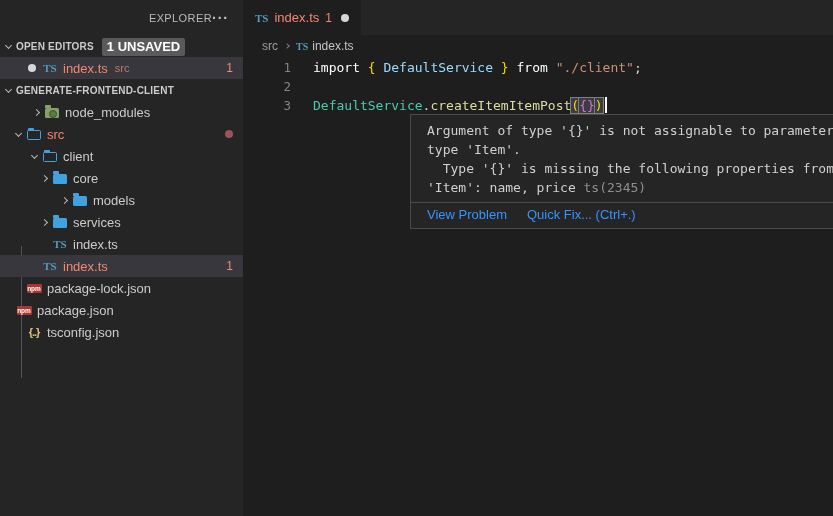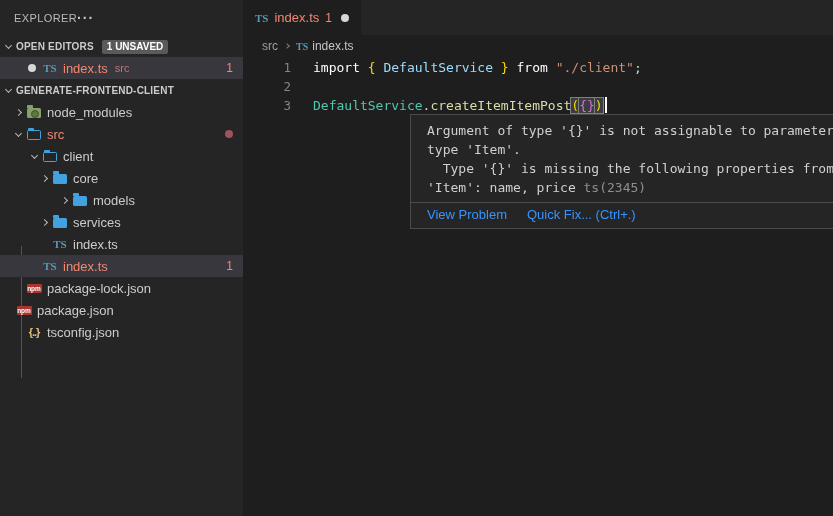--- a/index.html
+++ b/index.html
@@ -7,27 +7,27 @@
   body {
     width:833px; height:516px; overflow:hidden;
     background:#1e1e1e;
     font-family:"Liberation Sans", sans-serif;
     color:#cccccc;
   }
   .app { position:relative; width:833px; height:516px; display:flex; }
 
   
   .sidebar { width:243px; min-width:243px; height:100%; background:#252526; font-size:13px; position:relative; }
-  .pane-title { height:36px; display:flex; align-items:center; justify-content:flex-start; padding:0 14px; }
+  .pane-title { height:36px; display:flex; align-items:center; justify-content:flex-end; padding:0 14px; }
   .pane-title .t { font-size:11px; color:#bbbbbb; letter-spacing:.4px; }
   .more { color:#c5c5c5; font-size:14px; font-weight:bold; letter-spacing:1px; cursor:pointer; line-height:10px; }
 
   .sec-header { height:21px; display:flex; align-items:center; cursor:pointer; }
   .sec-header .lbl { font-size:10px; font-weight:bold; color:#cccccc; letter-spacing:.2px; }
-  .badge { background:#5a5a5a; color:#ffffff; font-size:10px; font-weight:bold; padding:1px 5px 2px; border-radius:2px; margin-left:8px; }
+  .badge { background:#5a5a5a; color:#ffffff; font-size:13px; font-weight:bold; padding:1px 5px 2px; border-radius:2px; margin-left:8px; }
 
   .chev-slot { width:16px; min-width:16px; display:flex; align-items:center; justify-content:center; }
   .chev { display:inline-block; width:5px; height:5px; border-right:1.2px solid #b8b8b8; border-bottom:1.2px solid #b8b8b8; }
   .chev.down { transform:rotate(45deg); margin-top:-2px; }
   .chev.right { transform:rotate(-45deg); }
 
   .row { height:22px; display:flex; align-items:center; position:relative; cursor:pointer; }
   .row.sel { background:#37373d; }
   .row .lbl { margin-left:5px; white-space:nowrap; }
   .err-name { color:#f48771; }
@@ -117,21 +117,21 @@
     <div class="sec-header" style="height:22px">
       <span class="chev-slot">
           <span class="chev down"></span>
         </span>
       <span class="lbl">GENERATE-FRONTEND-CLIENT</span>
     </div>
 
     <div style="position:relative">
       <div class="indent-guide"></div>
 
-      <div class="row" style="padding-left:10px">
+      <div class="row" style="padding-left:28px">
         <span class="chev-slot">
             <span class="chev right"></span>
           </span>
         <span class="icon16">
             <span class="folder node"></span>
           </span>
         <span class="lbl">node_modules</span>
       </div>
 
       <div class="row" style="padding-left:10px">

